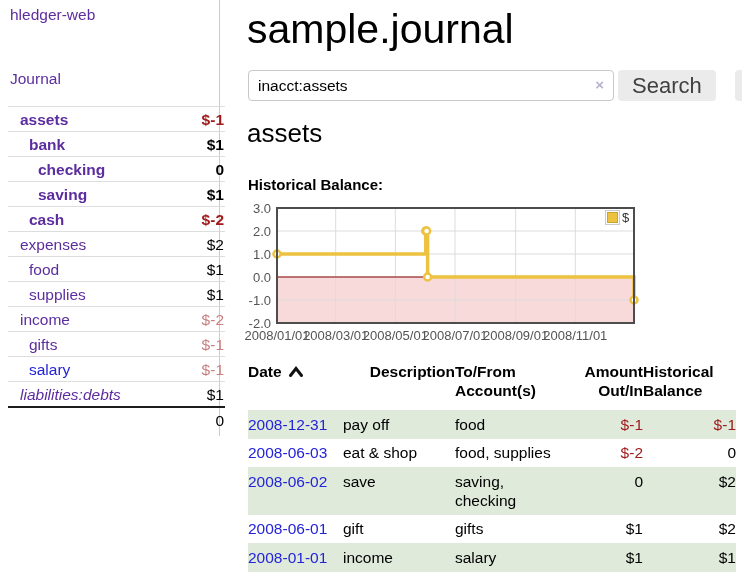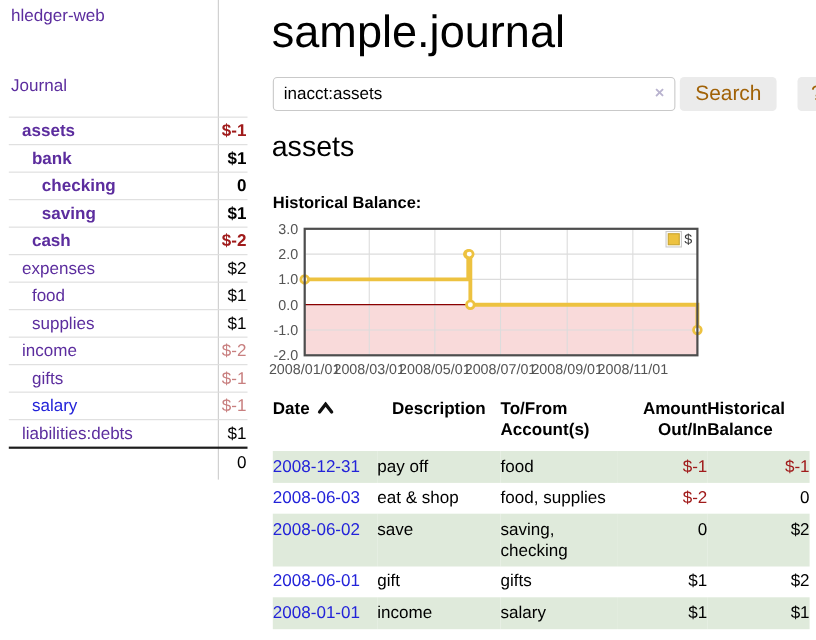--- a/index.html
+++ b/index.html
@@ -5,41 +5,41 @@
   * { box-sizing: border-box; }
   html,body { margin:0; padding:0; }
   body {
     width:742px; height:582px; overflow:hidden; background:#fff;
     font-family:"Liberation Sans","DejaVu Sans",sans-serif; color:#000;
   }
   a { text-decoration:none; }
   .page { position:relative; width:742px; height:582px; }
 
   
-  .sidebar { position:absolute; left:0; top:0; width:199px; height:436px; border-right:1px solid #ccc; }
+  .sidebar { position:absolute; left:0; top:0; width:220px; height:436px; border-right:1px solid #ccc; }
   .brand { position:absolute; left:10px; top:6px; font-size:15.5px; }
   .nav-journal { position:absolute; left:10px; top:70px; font-size:15.5px; }
   .accounts { position:absolute; left:8px; top:106px; width:217px; font-size:15.5px; }
   .accounts-header { display:flex; justify-content:space-between; padding:2px 2px 4px 2px; }
   .acct-row { display:flex; align-items:baseline; border-top:1px solid #ddd; padding:2.5px 0; line-height:19px; }
   .acct-row .bal { margin-left:auto; padding-right:1px; }
   .acct-total { border-top:2px solid #1c1c1c; text-align:right; padding:3px 1px 0 0; line-height:19px; }
 
   
   .main-title { position:absolute; left:247px; top:6px; font-size:41px; font-weight:400; margin:0; }
   .search-bar { position:absolute; left:248px; top:70px; display:flex; align-items:center; }
   .search-input-wrap { position:relative; }
   .search-input {
     width:366px; height:31px; border:1px solid #c9c9c9; border-radius:4px;
     padding:0 30px 0 9px; font-size:15.5px; font-family:inherit; color:#000;
   }
   .clear-icon { position:absolute; right:10px; top:6px; color:#b9b3cf; font-weight:bold; font-size:15px; cursor:pointer; }
   .btn {
     height:31px; background:#ebebeb; border:none; border-radius:4px;
-    font-size:19px; font-family:inherit; color:#a16207; cursor:pointer;
+    font-size:22px; font-family:inherit; color:#404040; cursor:pointer;
   }
   .search-btn { margin-left:4px; padding:0 14px; }
   .help-btn { margin-left:19px; padding:0 12px; }
 
   .account-heading { position:absolute; left:247px; top:118px; font-size:26px; font-weight:400; margin:0; }
   .chart-title { position:absolute; left:248px; top:176px; font-size:15px; font-weight:bold; }
   .chart { position:absolute; left:248px; top:201px; width:494px; height:148px; }
   .chart svg { overflow:visible; display:block; }
 
   
@@ -97,21 +97,21 @@
           </div>
           <div class="acct-row">
             <a href="#" style="padding-left: 21px; color: rgb(92, 45, 158);">gifts</a>
             <span class="bal" style="color: rgb(200, 127, 127);">$-1</span>
           </div>
           <div class="acct-row">
             <a href="#" style="padding-left: 21px; color: rgb(35, 35, 217);">salary</a>
             <span class="bal" style="color: rgb(200, 127, 127);">$-1</span>
           </div>
           <div class="acct-row">
-            <a href="#" style="padding-left: 12px; color: rgb(92, 45, 158);">liabilities:debts</a>
+            <a href="#" style="padding-left: 12px; color: rgb(92, 45, 158); font-style: italic;">liabilities:debts</a>
             <span class="bal" style="color: rgb(0, 0, 0);">$1</span>
           </div>
         </div>
       <div class="acct-total">0</div>
     </div>
   </div>
 
   <h1 class="main-title">sample.journal</h1>
 
   <div class="search-bar">
@@ -173,21 +173,21 @@
         <col style="width: 112px;">
         <col style="width: 106px;">
         <col style="width: 82px;">
         <col style="width: 93px;">
       </colgroup>
     <thead>
         <tr id="reg-head">
           <th style="text-align: left;"><span>Date</span><svg class="sort-icon" width="16" height="12" viewBox="0 0 16 12">
               <polyline points="2.5,9.5 8,2.5 13.5,9.5" fill="none" stroke="#111" stroke-width="3" stroke-linecap="round"></polyline>
             </svg></th>
-          <th style="text-align: center;"><span>Description</span></th>
+          <th style="text-align: right;"><span>Description</span></th>
           <th style="text-align: left;"><span>To/From Account(s)</span></th>
           <th style="text-align: right;"><span>Amount Out/In</span></th>
           <th style="text-align: left;"><span>Historical Balance</span></th>
         </tr>
       </thead>
     <tbody id="reg-body">
         <tr>
           <td><a href="#" style="color: rgb(35, 35, 217);">2008-12-31</a></td>
           <td>pay off</td>
           <td>food</td>

